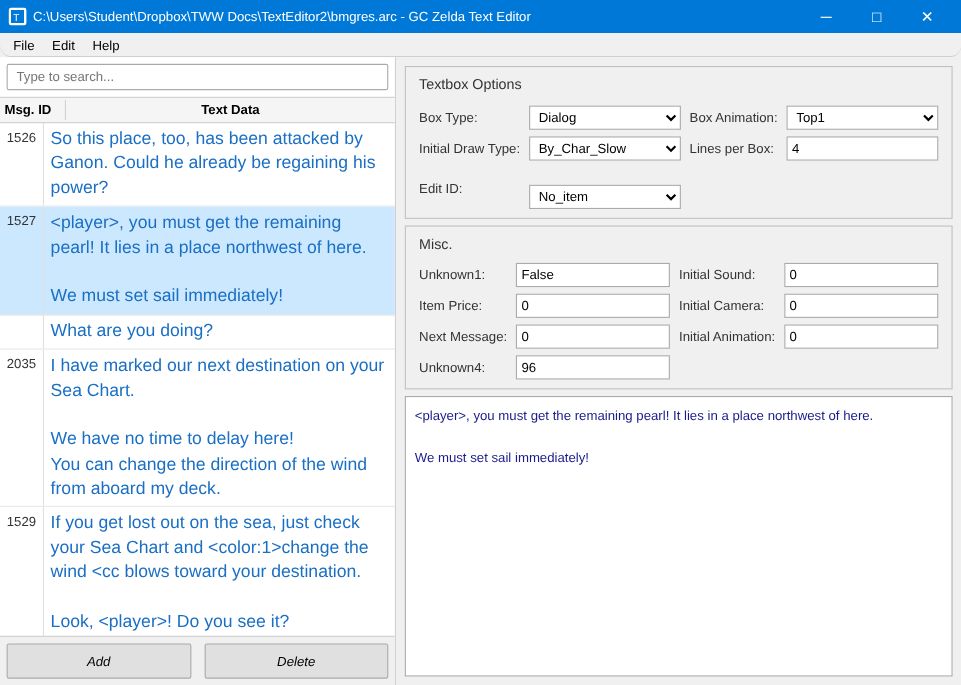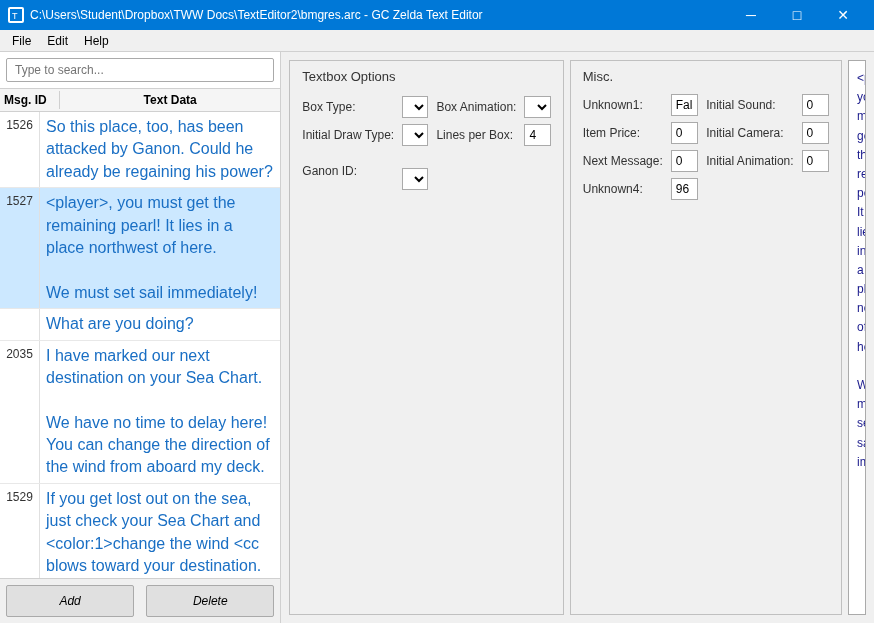--- a/index.html
+++ b/index.html
@@ -56,20 +56,21 @@
     }
 
     
     .menu-bar {
       background: #f0f0f0;
       height: 22px;
       display: flex;
       align-items: center;
       padding: 0 4px;
       border-bottom: 1px solid #d0d0d0;
+      border-radius: 11px;
     }
     .menu-item {
       padding: 2px 8px;
       cursor: pointer;
       font-size: 12px;
     }
 
     
     .main-content {
       display: flex;
@@ -169,21 +170,21 @@
       border-radius: 2px;
       font-size: 12px;
       cursor: pointer;
       font-style: italic;
     }
 
     
     .right-panel {
       flex: 1;
       display: flex;
-      flex-direction: row;
+      flex-direction: column;
       padding: 8px;
       background: #f0f0f0;
       gap: 6px;
     }
 
     .section-title {
       font-size: 13px;
       font-weight: normal;
       color: #333;
       margin-bottom: 4px;
@@ -358,21 +359,21 @@
         <span class="field-label">Initial Draw Type:</span>
         <select class="field-select">
           <option>By_Char_Slow</option>
           <option>By_Char_Fast</option>
           <option>Instant</option>
         </select>
 
         <span class="field-label">Lines per Box:</span>
         <input class="field-input" type="text" value="4" style="">
 
-        <span class="field-label">Ganon ID:</span>
+        <span class="field-label">Edit ID:</span>
         <select class="field-select" style="grid-column: 2 / 3; margin-top: 16px;">
           <option>No_item</option>
           <option>Sword</option>
           <option>Shield</option>
         </select>
         <span></span>
           <span></span>
       </div>
     </div>
 

